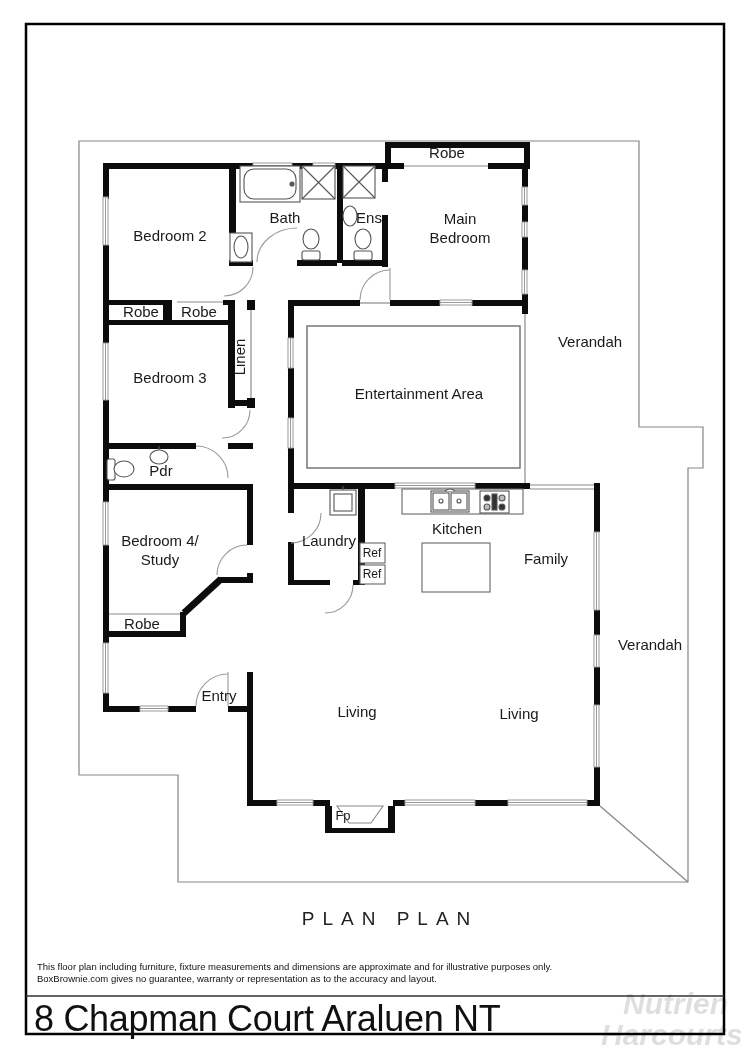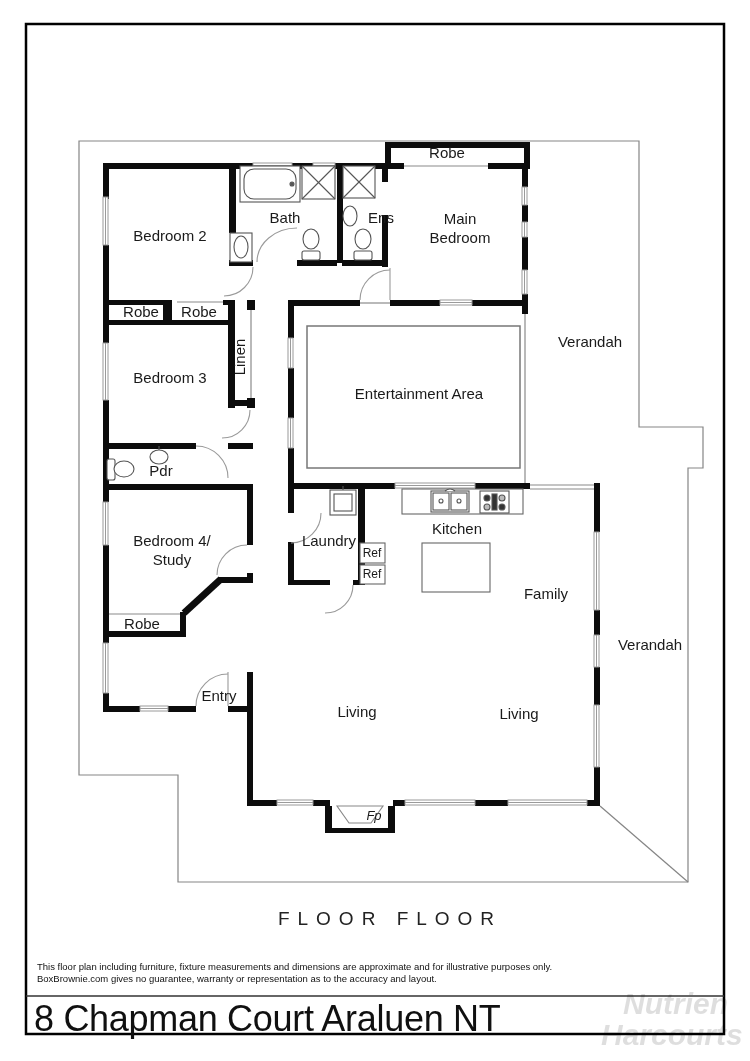--- a/index.html
+++ b/index.html
@@ -294,50 +294,50 @@
       <g>
         <path d="M337,806 L383,806 L371,823 L349,823 Z" stroke="#888"></path>
       </g>
     </g>
 
     <line x1="26" y1="996" x2="724" y2="996" stroke="#333" stroke-width="1.5"></line>
   </svg>
 
   <div class="label" style="left:170px;top:236px;">Bedroom 2</div>
   <div class="label" style="left:285px;top:218px;">Bath</div>
-  <div class="label" style="left:381px;top:218px;">Ens</div>
+  <div class="label" style="left:369px;top:218px;">Ens</div>
   <div class="label" style="left:460px;top:229px;">
     <span class="ln">Main</span>
     <span class="ln">Bedroom</span>
   </div>
   <div class="label" style="left:447px;top:153px;">Robe</div>
   <div class="label" style="left:590px;top:342px;">Verandah</div>
   <div class="label" style="left:141px;top:312px;">Robe</div>
   <div class="label" style="left:199px;top:312px;">Robe</div>
   <div class="label rot" style="left:240px;top:357px;">Linen</div>
   <div class="label" style="left:170px;top:378px;">Bedroom 3</div>
   <div class="label" style="left:419px;top:394px;">Entertainment Area</div>
   <div class="label" style="left:161px;top:471px;">Pdr</div>
-  <div class="label" style="left:172px;top:551px;">
+  <div class="label" style="left:160px;top:551px;">
     <span class="ln">Bedroom 4/</span>
     <span class="ln">Study</span>
   </div>
   <div class="label" style="left:329px;top:529px;margin-top:12px;">Laundry</div>
   <div class="label" style="left:457px;top:529px;">Kitchen</div>
-  <div class="label" style="left:546px;top:559px;margin-top:35px;">Family</div>
+  <div class="label" style="left:546px;top:559px;">Family</div>
   <div class="label small" style="left:372px;top:553px;">Ref</div>
   <div class="label small" style="left:372px;top:574px;">Ref</div>
   <div class="label" style="left:142px;top:624px;">Robe</div>
   <div class="label" style="left:219px;top:656px;margin-top:40px;">Entry</div>
   <div class="label" style="left:357px;top:712px;">Living</div>
   <div class="label" style="left:519px;top:714px;">Living</div>
   <div class="label" style="left:650px;top:645px;">Verandah</div>
-  <div class="label fp" style="left:374px;top:816px;font-style:italic;">Fp</div>
-
-  <div id="floor-plan-title">FLOOR FLOOR</div>
+  <div class="label fp" style="left:343px;top:816px;">Fp</div>
+
+  <div id="floor-plan-title">PLAN PLAN</div>
 
   <div id="disclaimer">
     <div>This floor plan including furniture, fixture measurements and dimensions are approximate and for illustrative purposes only.</div>
     <div>BoxBrownie.com gives no guarantee, warranty or representation as to the accuracy and layout.</div>
   </div>
 
   <div id="address-bar">8 Chapman Court Araluen NT</div>
 
   <div id="watermark">
     <span class="w1">Nutrien</span>

